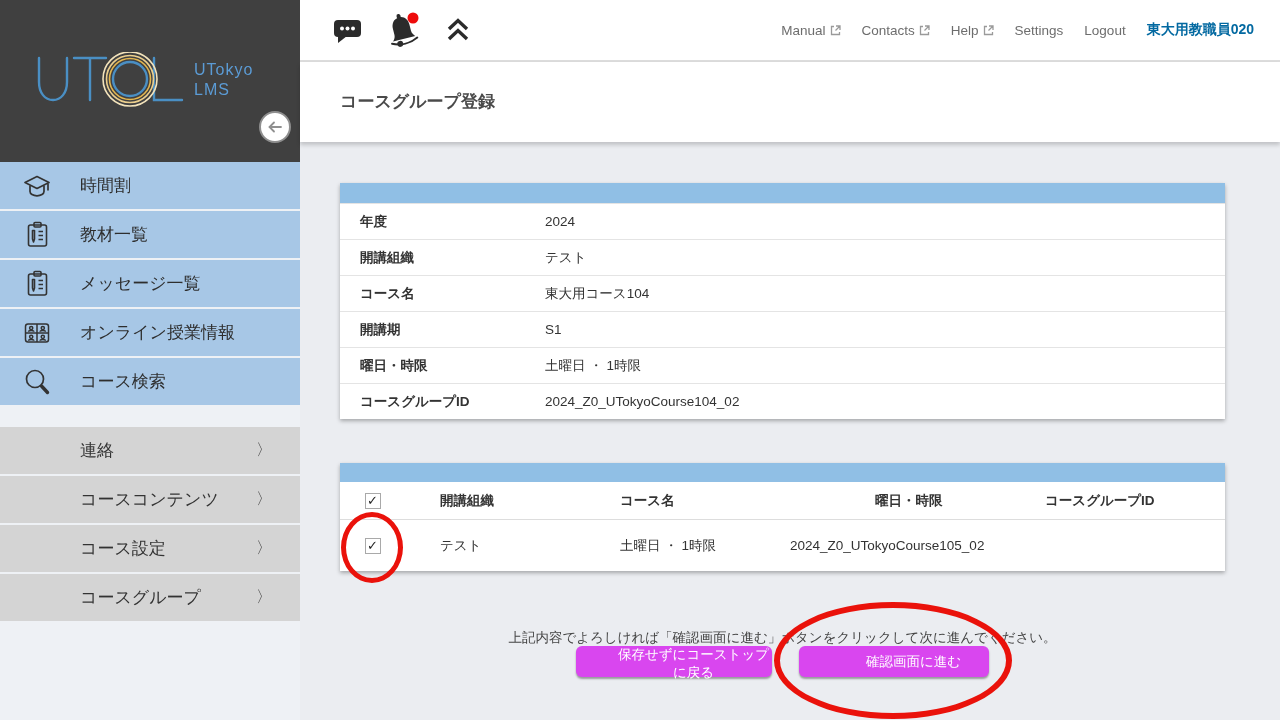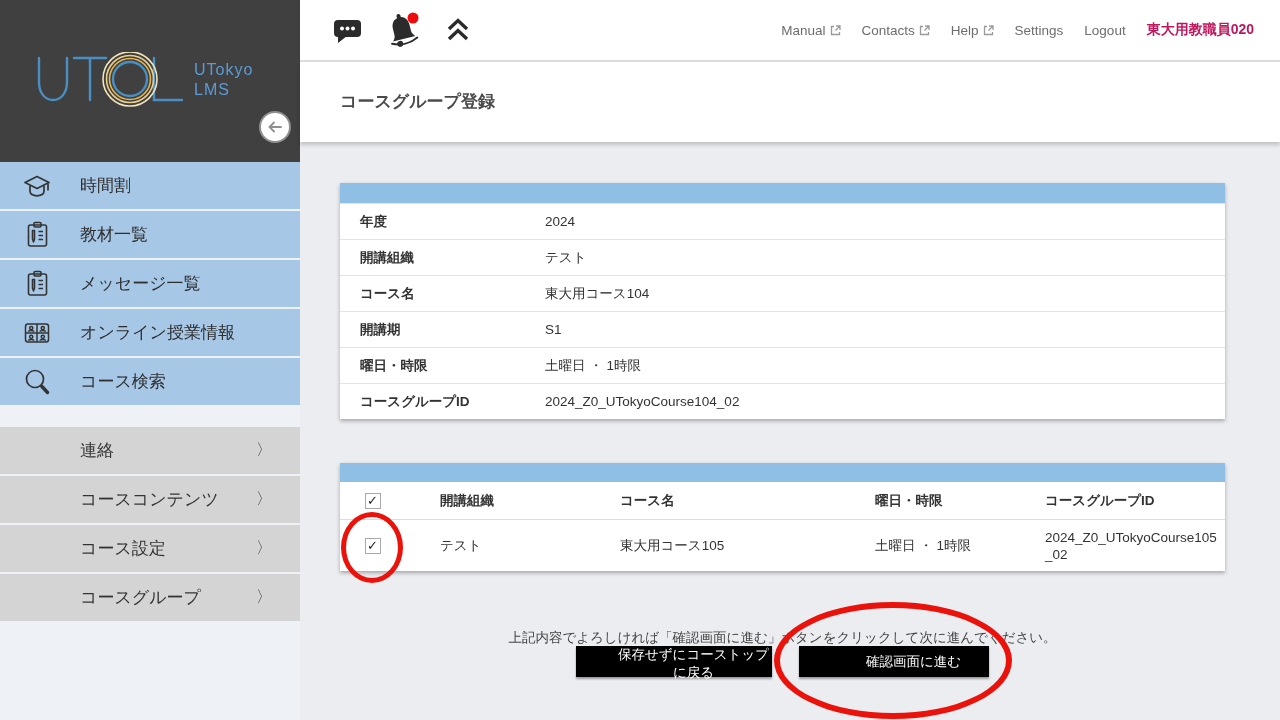--- a/index.html
+++ b/index.html
@@ -22,21 +22,21 @@
   .nav-item.gray .nav-label { font-size:17px; color:#333; }
   .nav-item.gray .chev { position:absolute; right:28px; color:#4a4a4a; font-size:16px; }
 
   
   .main { position:absolute; left:300px; top:0; width:980px; height:620px; background:#ebedf1; }
   .topbar { height:62px; background:#fff; border-bottom:2px solid #dcdcdc; display:flex; align-items:center; padding:0 26px 0 32px; }
   .topbar-icons { display:flex; align-items:center; gap:22px; }
   .icon-btn { cursor:pointer; position:relative; display:inline-flex; }
   .topbar-right { margin-left:auto; display:flex; align-items:center; gap:21px; }
   .top-link { font-size:13.5px; color:#6d6d6d; cursor:pointer; display:inline-flex; align-items:center; gap:4px; }
-  .user-name { font-size:14px; font-weight:bold; color:#be185d; }
+  .user-name { font-size:14px; font-weight:bold; color:#0369a1; }
 
   .title-band { height:80px; background:#fff; box-shadow:0 3px 4px rgba(0,0,0,0.18); position:relative; z-index:2; }
   .page-title { line-height:80px; padding-left:40px; font-size:17px; font-weight:bold; color:#4a4a4a; }
 
   .content { position:relative; height:578px; background:#ebedf1; overflow:hidden; }
 
   .card { position:absolute; left:40px; width:885px; background:#ffffff; box-shadow:0 2px 4px rgba(0,0,0,0.3); }
   .card-topbar { background:#90bfe5; }
 
   .detail-card { top:41px; }
@@ -55,21 +55,21 @@
   .c3 { flex:0 0 255px; padding-left:35px; }
   .c4 { flex:0 0 170px; padding-left:35px; }
   .c5 { flex:1 1 auto; padding-left:35px; padding-right:8px; word-break:break-all; }
   .s-header .hcell { font-size:13.5px; font-weight:bold; color:#333; }
   .s-row .cell { font-size:13.5px; color:#333; line-height:17px; }
   .checkbox { width:16px; height:16px; border:1px solid #a9a9a9; background:#fff; display:flex;
     align-items:center; justify-content:center; font-size:13px; font-weight:bold; color:#1f1f1f; cursor:pointer; line-height:14px; }
 
   .instruction { position:absolute; left:40px; top:461px; width:885px; text-align:center; font-size:13.5px; color:#454545;margin-top:26px; }
   .btn-row { position:absolute; left:40px; top:504px; width:885px; display:flex; justify-content:center; gap:27px; }
-  .btn { height:31px; background:#000000; color:#fff; font-size:13.5px; border:none; border-radius:0;
+  .btn { height:31px; background:#d946ef; color:#fff; font-size:13.5px; border:none; border-radius:6px;
     box-shadow:0 2px 2px rgba(0,0,0,0.35); cursor:pointer; font-family:inherit;padding-left:39px; }
   .btn-back { width:196px; }
   .btn-confirm { width:190px;font-family:Liberation Mono, monospace; }
 
   .annot { position:absolute; border-radius:50%; pointer-events:none; z-index:5; }
   .annot-checkbox { left:41px; top:370px; width:62px; height:71px; border:5px solid #ea120b; }
   .annot-confirm { left:474px; top:460px; width:238px; height:117px; border:6px solid #ea120b; }
 </style>
 </head>
 <body>
@@ -285,21 +285,20 @@
         <div class="c2 hcell">開講組織</div>
         <div class="c3 hcell">コース名</div>
         <div class="c4 hcell">曜日・時限</div>
         <div class="c5 hcell">コースグループID</div>
       </div>
       <div class="s-row">
         <div class="c1">
           <span class="checkbox">✓</span>
         </div>
         <div class="c2 cell">テスト</div>
-        <div class="c3 cell">東大用コース105</div>
         <div class="c4 cell">土曜日 ・ 1時限</div>
         <div class="c5 cell">2024_Z0_UTokyoCourse105_02</div>
       </div>
     </div>
 
     <div class="instruction">上記内容でよろしければ「確認画面に進む」ボタンをクリックして次に進んでください。</div>
 
     <div class="btn-row">
       <button class="btn btn-back">保存せずにコーストップに戻る</button>
       <button class="btn btn-confirm">確認画面に進む</button>

